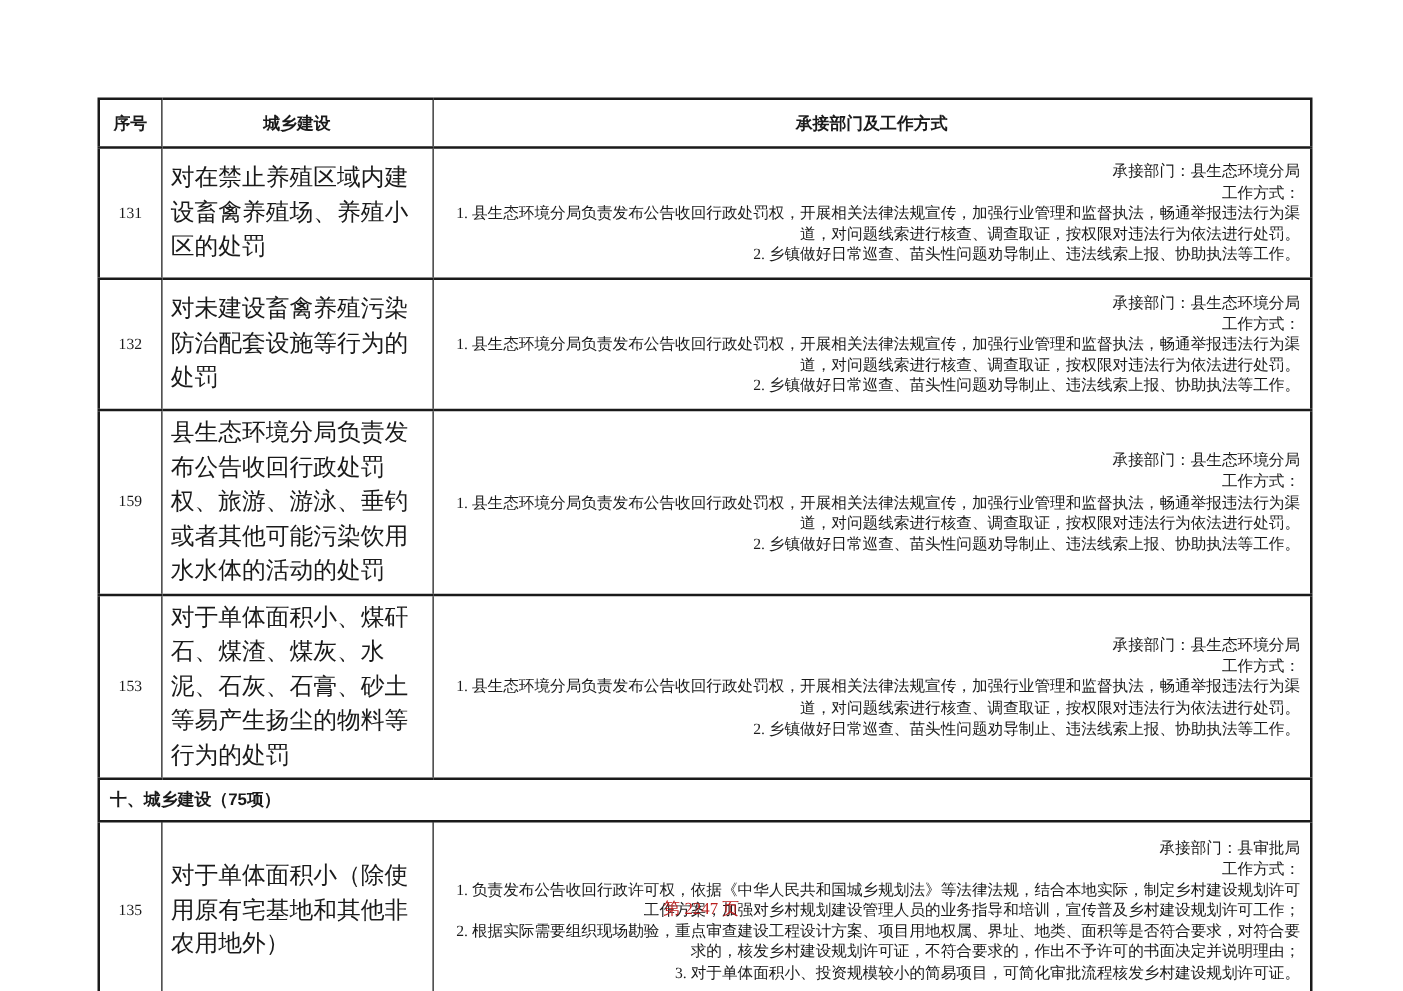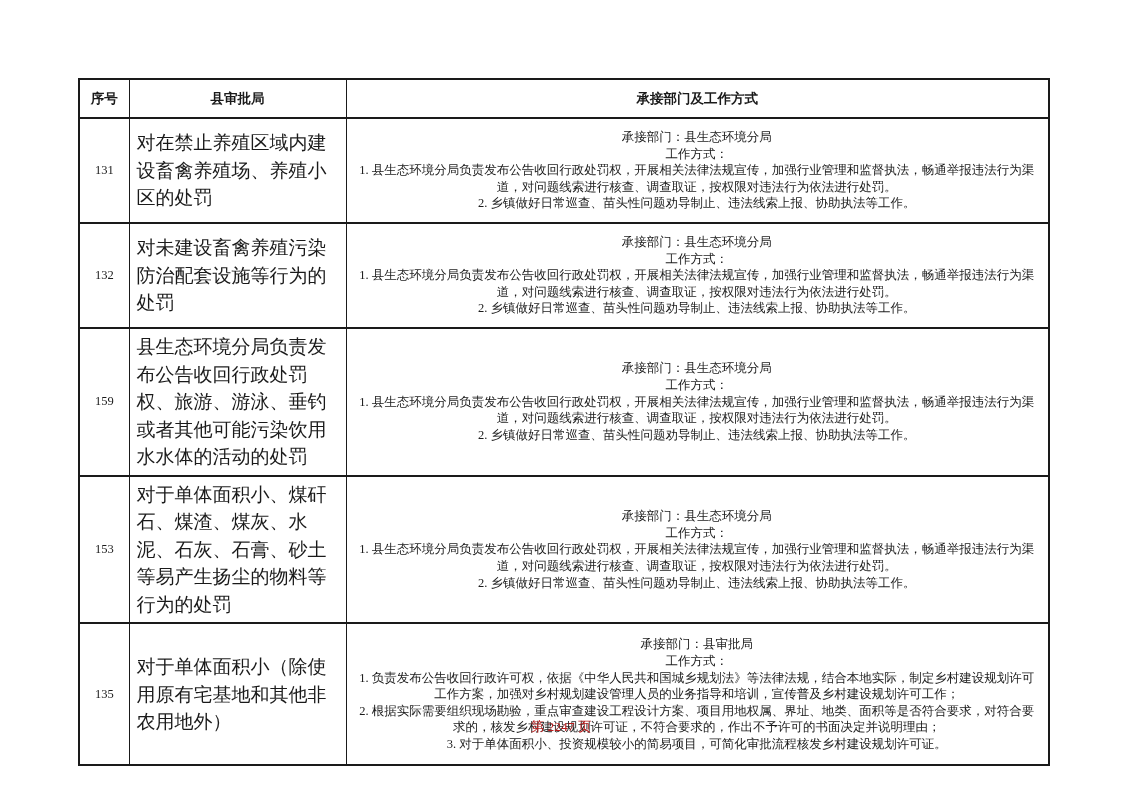--- a/index.html
+++ b/index.html
@@ -45,21 +45,21 @@
   .cell-name {
     font-size: 19px;
     line-height: 1.45;
     padding: 4px 6px 4px 7px;
     text-align: left;
   }
   .cell-detail {
     font-size: 12.5px;
     line-height: 1.33;
     padding: 5px 8px 5px 7px;
-    text-align: center;
+    text-align: right;
     white-space: pre-line;
   }
   .section-row td {
     font-family: "Liberation Sans", "DejaVu Sans", sans-serif;
     font-weight: bold;
     font-size: 13.5px;
     text-align: left;
     padding-left: 8px;
     height: 34px;
   }
@@ -83,21 +83,21 @@
 
 <table class="doc-table">
   <colgroup>
     <col class="c-no">
     <col class="c-name">
     <col class="c-det">
   </colgroup>
   <thead>
     <tr>
       <th>序号</th>
-      <th>县审批局</th>
+      <th>城乡建设</th>
       <th>承接部门及工作方式</th>
     </tr>
   </thead>
   <tbody>
     <tr class="r131">
       <td class="cell-no">131</td>
       <td class="cell-name">对在禁止养殖区域内建设畜禽养殖场、养殖小区的处罚</td>
       <td class="cell-detail">承接部门：县生态环境分局
 工作方式：
 1. 县生态环境分局负责发布公告收回行政处罚权，开展相关法律法规宣传，加强行业管理和监督执法，畅通举报违法行为渠道，对问题线索进行核查、调查取证，按权限对违法行为依法进行处罚。
@@ -120,20 +120,23 @@
 2. 乡镇做好日常巡查、苗头性问题劝导制止、违法线索上报、协助执法等工作。</td>
     </tr>
     <tr class="r134">
       <td class="cell-no">153</td>
       <td class="cell-name">对于单体面积小、煤矸石、煤渣、煤灰、水泥、石灰、石膏、砂土等易产生扬尘的物料等行为的处罚</td>
       <td class="cell-detail">承接部门：县生态环境分局
 工作方式：
 1. 县生态环境分局负责发布公告收回行政处罚权，开展相关法律法规宣传，加强行业管理和监督执法，畅通举报违法行为渠道，对问题线索进行核查、调查取证，按权限对违法行为依法进行处罚。
 2. 乡镇做好日常巡查、苗头性问题劝导制止、违法线索上报、协助执法等工作。</td>
     </tr>
+    <tr class="section-row">
+      <td colspan="3">十、城乡建设（75项）</td>
+    </tr>
     <tr class="r135">
       <td class="cell-no">135</td>
       <td class="cell-name">对于单体面积小（除使用原有宅基地和其他非农用地外）</td>
       <td class="cell-detail">承接部门：县审批局
 工作方式：
 1. 负责发布公告收回行政许可权，依据《中华人民共和国城乡规划法》等法律法规，结合本地实际，制定乡村建设规划许可工作方案，加强对乡村规划建设管理人员的业务指导和培训，宣传普及乡村建设规划许可工作；
 2. 根据实际需要组织现场勘验，重点审查建设工程设计方案、项目用地权属、界址、地类、面积等是否符合要求，对符合要求的，核发乡村建设规划许可证，不符合要求的，作出不予许可的书面决定并说明理由；
 3. 对于单体面积小、投资规模较小的简易项目，可简化审批流程核发乡村建设规划许可证。</td>
     </tr>
   </tbody>

